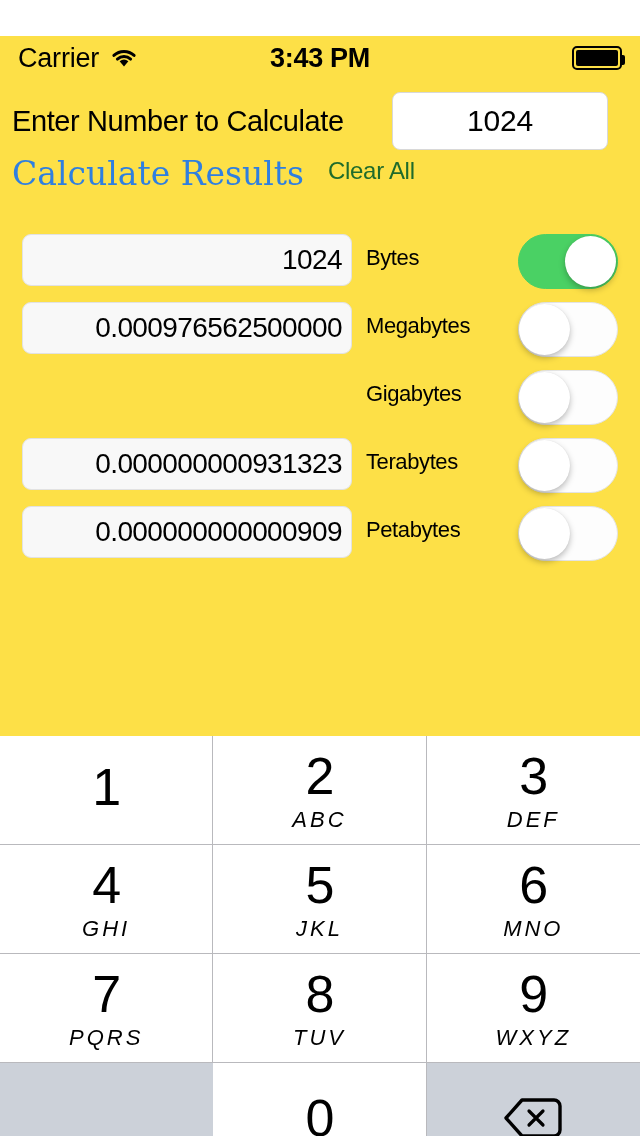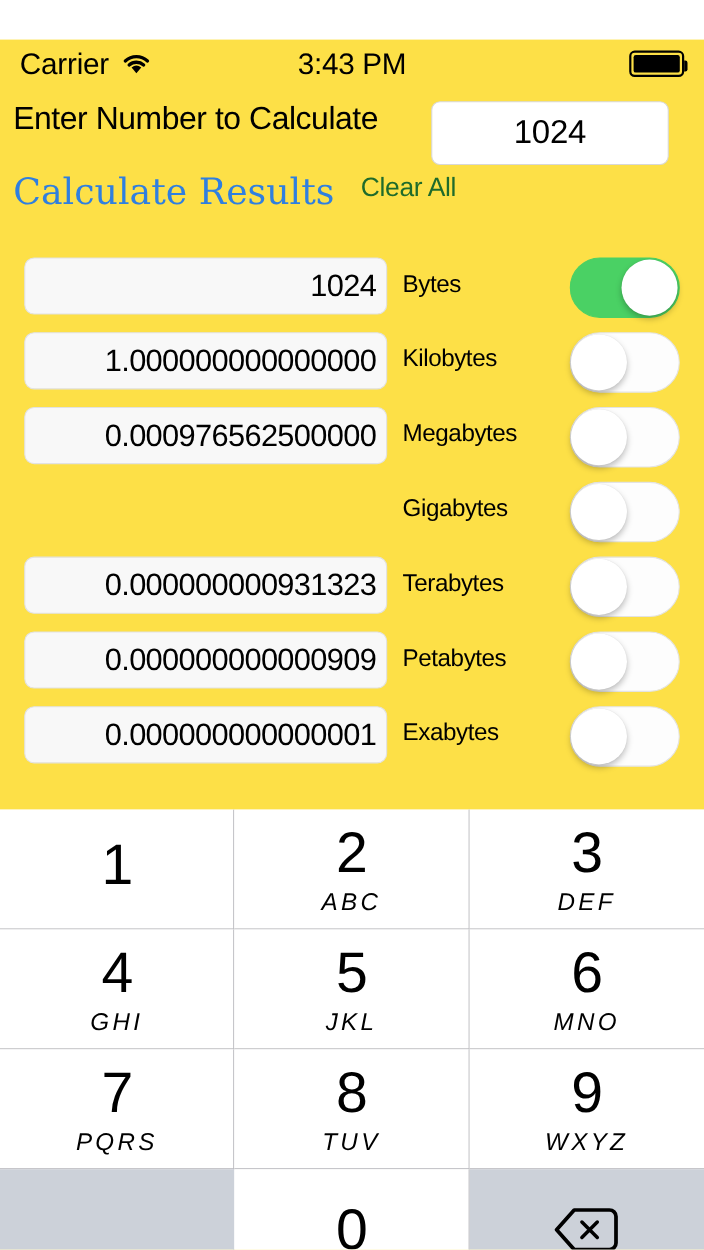--- a/index.html
+++ b/index.html
@@ -41,21 +41,21 @@
   .status-carrier {
     font-size: 27px;
     color: #000;
     letter-spacing: -0.2px;
   }
   .wifi-icon { display: block; }
   .status-center {
     flex: 1;
     text-align: center;
     font-size: 27px;
-    font-weight: normal;
+    font-weight: bold;
     color: #000;
     letter-spacing: -0.3px;
   }
   .status-right {
     width: 220px;
     display: flex;
     justify-content: flex-end;
     align-items: center;
   }
   .battery {
@@ -84,21 +84,21 @@
     border-radius: 0 2px 2px 0;
   }
 
   
   .entry-row {
     position: absolute;
     top: 56px; left: 0;
     width: 640px;
     height: 58px;
     display: flex;
-    align-items: flex-start;
+    align-items: center;
   }
   .entry-label {
     margin-left: 12px;
     font-size: 29px;
     color: #000;
     letter-spacing: -0.4px;
     white-space: nowrap;
   }
   .entry-input {
     position: absolute;
@@ -314,29 +314,20 @@
     <div class="conv-row">
       <div class="conv-field">
         <span class="conv-value">1024</span>
       </div>
       <span class="conv-label">Bytes</span>
       <div class="toggle on">
         <span class="toggle-knob"></span>
       </div>
     </div>
 
-    <div class="conv-row">
-      <div class="conv-field">
-        <span class="conv-value">1.000000000000000</span>
-      </div>
-      <span class="conv-label">Kilobytes</span>
-      <div class="toggle off">
-        <span class="toggle-knob"></span>
-      </div>
-    </div>
 
     <div class="conv-row">
       <div class="conv-field">
         <span class="conv-value">0.000976562500000</span>
       </div>
       <span class="conv-label">Megabytes</span>
       <div class="toggle off">
         <span class="toggle-knob"></span>
       </div>
     </div>
@@ -361,29 +352,20 @@
     <div class="conv-row">
       <div class="conv-field">
         <span class="conv-value">0.000000000000909</span>
       </div>
       <span class="conv-label">Petabytes</span>
       <div class="toggle off">
         <span class="toggle-knob"></span>
       </div>
     </div>
 
-    <div class="conv-row">
-      <div class="conv-field">
-        <span class="conv-value">0.000000000000001</span>
-      </div>
-      <span class="conv-label">Exabytes</span>
-      <div class="toggle off">
-        <span class="toggle-knob"></span>
-      </div>
-    </div>
 
   </div>
 
   <div class="keypad">
 
     <div class="key">
       <span class="key-digit">1</span>
       <span class="key-letters empty"></span>
     </div>
     <div class="key">

